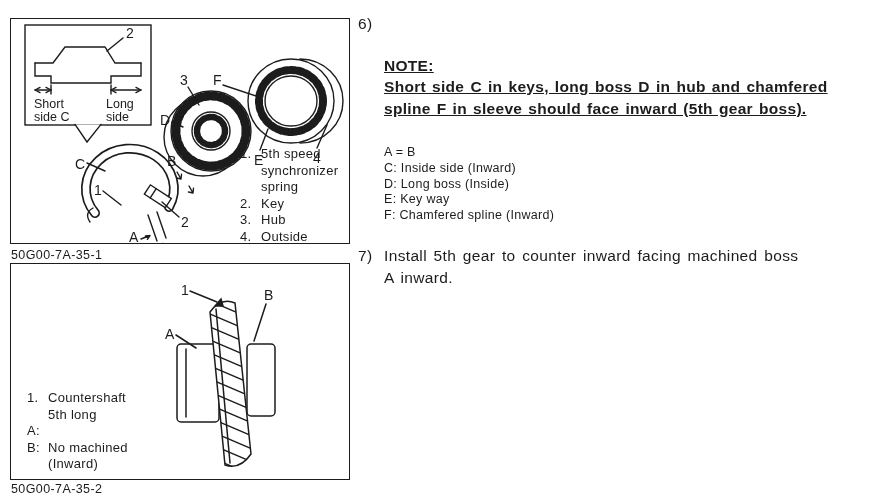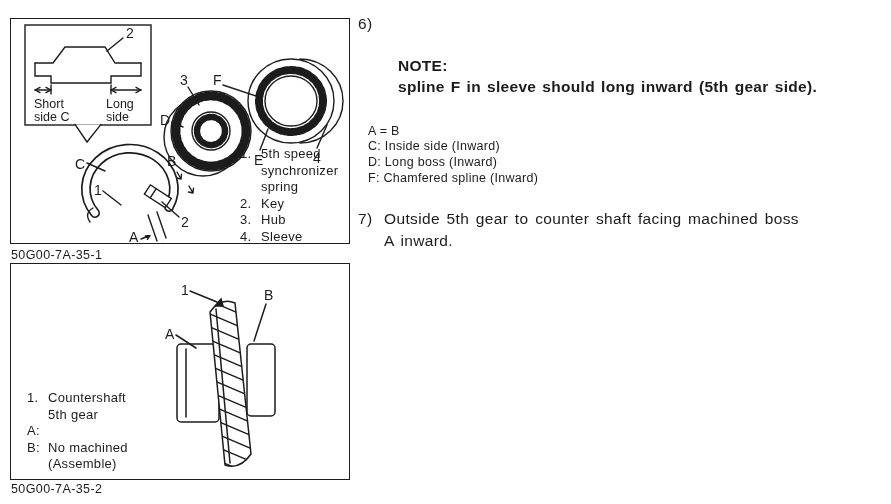--- a/index.html
+++ b/index.html
@@ -20,22 +20,22 @@
   .leg{position:absolute;font-size:13px;line-height:16.6px;letter-spacing:.3px;}
   .leg .row{display:flex;}
   .leg .k{flex:none;width:21px;}
   #leg1{left:229px;top:127px;width:104px;}
   #leg2{left:16px;top:126px;width:150px;}
 
   
   .textcol{position:absolute;left:358px;top:13px;width:528px;}
   .step{display:flex;font-size:15.5px;line-height:22.5px;letter-spacing:.35px;word-spacing:2px;}
   .step .num{flex:none;width:26px;}
-  .note{margin:19px 0 0 40px;font-weight:bold;font-size:15.5px;line-height:21.5px;letter-spacing:.3px;word-spacing:1.5px;}
-  .sublegend{margin:26px 0 0 10px;font-size:12.5px;line-height:15.8px;letter-spacing:.3px;}
+  .note{margin:19px 0 0 26px;font-weight:bold;font-size:15.5px;line-height:21.5px;letter-spacing:.3px;word-spacing:1.5px;text-decoration:underline;}
+  .sublegend{margin:26px 0 0 26px;font-size:12.5px;line-height:15.8px;letter-spacing:.3px;}
   .step7{margin-top:21px;}
 
   svg text{font-family:"Liberation Sans","DejaVu Sans",sans-serif;fill:#1c1c1c;}
   .callout{font-size:14px;}
   .inset-txt{font-size:12.5px;}
 </style>
 </head>
 <body>
 
 <div class="fig" id="fig1">
@@ -136,21 +136,21 @@
     <div class="row">
       <span class="k">2.</span>
       <span>Key</span>
     </div>
     <div class="row">
       <span class="k">3.</span>
       <span>Hub</span>
     </div>
     <div class="row">
       <span class="k">4.</span>
-      <span>Sleeve</span>
+      <span>Outside</span>
     </div>
   </div>
 </div>
 <div class="caption" id="cap1">50G00-7A-35-1</div>
 
 <div class="fig" id="fig2">
   <svg width="338" height="215" viewBox="0 0 338 215">
     <defs>
       <clipPath id="gearclip">
           <path d="M199,48 Q210,33 224,39 L240,190 Q229,206 214,201 Z"></path>
@@ -195,54 +195,56 @@
     <text class="callout" x="170" y="31">1</text>
     <text class="callout" x="253" y="36">B</text>
     <text class="callout" x="154" y="75">A</text>
   </svg>
 
   <div class="leg" id="leg2">
     <div class="row">
       <span class="k">1.</span>
       <span>
         <div>Countershaft</div>
-        <div>5th gear</div>
+        <div>5th long</div>
       </span>
     </div>
     <div class="row">
       <span class="k">A:</span>
     </div>
     <div class="row">
       <span class="k">B:</span>
       <span>
         <div>No machined</div>
-        <div>(Assemble)</div>
+        <div>(Inward)</div>
       </span>
     </div>
   </div>
 </div>
 <div class="caption" id="cap2">50G00-7A-35-2</div>
 
 <div class="textcol">
   <div class="step">
     <span class="num">6)</span>
   </div>
 
   <div class="note">
     <div>NOTE:</div>
-    <div>spline F in sleeve should long inward (5th gear side).</div>
+    <div>Short side C in keys, long boss D in hub and chamfered</div>
+    <div>spline F in sleeve should face inward (5th gear boss).</div>
   </div>
 
   <div class="sublegend">
     <div>A = B</div>
     <div>C: Inside side (Inward)</div>
-    <div>D: Long boss (Inward)</div>
+    <div>D: Long boss (Inside)</div>
+    <div>E: Key way</div>
     <div>F: Chamfered spline (Inward)</div>
   </div>
 
   <div class="step step7">
     <span class="num">7)</span>
     <span>
-      <div>Outside 5th gear to counter shaft facing machined boss</div>
+      <div>Install 5th gear to counter inward facing machined boss</div>
       <div>A inward.</div>
     </span>
   </div>
 </div>
 
 </body></html>

